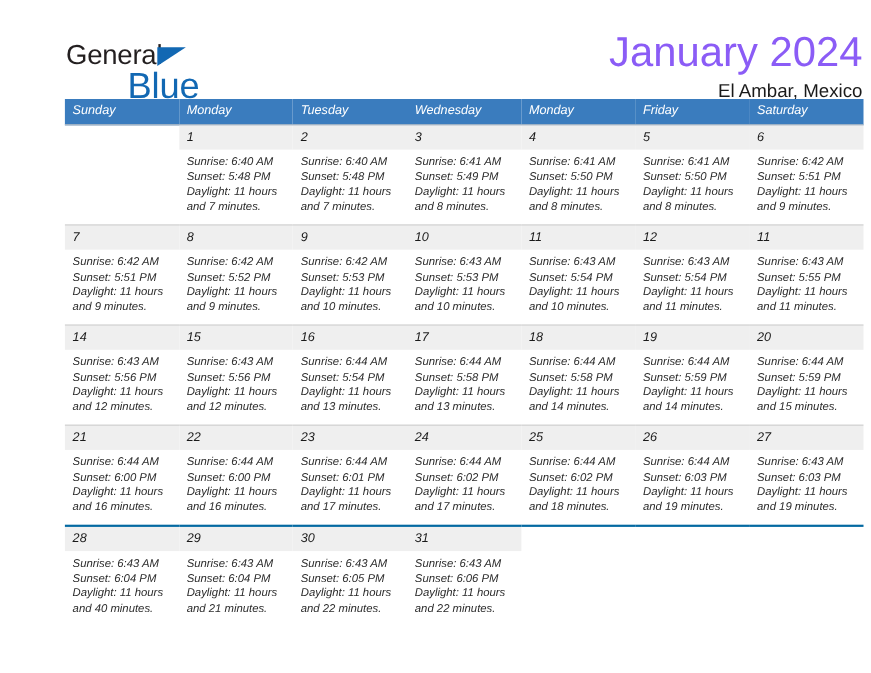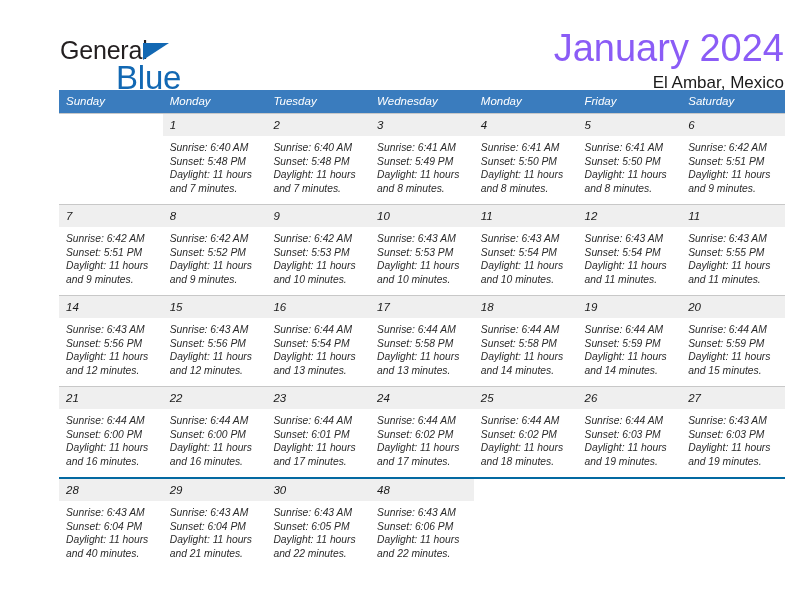--- a/index.html
+++ b/index.html
@@ -460,21 +460,21 @@
           <td>
             <div class="daynum">30</div>
             <div class="details">
               <div>Sunrise: 6:43 AM</div>
               <div>Sunset: 6:05 PM</div>
               <div>Daylight: 11 hours</div>
               <div>and 22 minutes.</div>
             </div>
           </td>
           <td>
-            <div class="daynum">48</div>
+            <div class="daynum">31</div>
             <div class="details">
               <div>Sunrise: 6:43 AM</div>
               <div>Sunset: 6:06 PM</div>
               <div>Daylight: 11 hours</div>
               <div>and 22 minutes.</div>
             </div>
           </td>
           <td>
             <div class="daynum empty"></div>
           </td>

